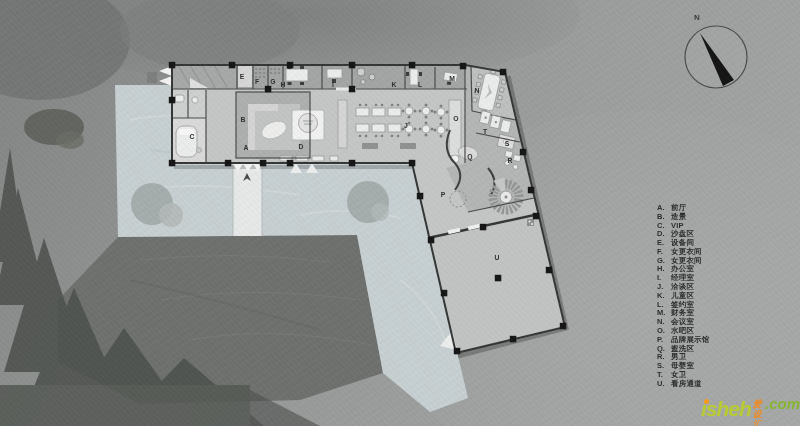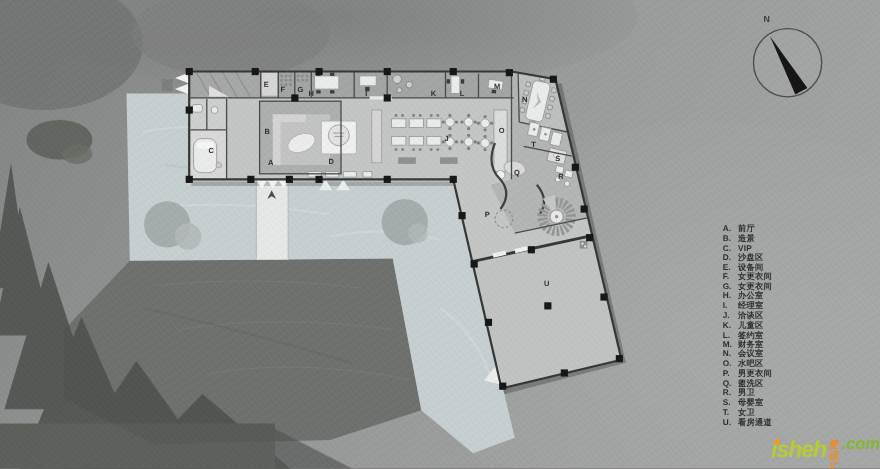--- a/index.html
+++ b/index.html
@@ -471,21 +471,21 @@
   <div class="lg-row">
         <span class="lg-key">N.</span>
         <span class="lg-label">会议室</span>
       </div>
   <div class="lg-row">
         <span class="lg-key">O.</span>
         <span class="lg-label">水吧区</span>
       </div>
   <div class="lg-row">
         <span class="lg-key">P.</span>
-        <span class="lg-label">男更衣间</span>
+        <span class="lg-label">品牌展示馆</span>
       </div>
   <div class="lg-row">
         <span class="lg-key">Q.</span>
         <span class="lg-label">盥洗区</span>
       </div>
   <div class="lg-row">
         <span class="lg-key">R.</span>
         <span class="lg-label">男卫</span>
       </div>
   <div class="lg-row">

